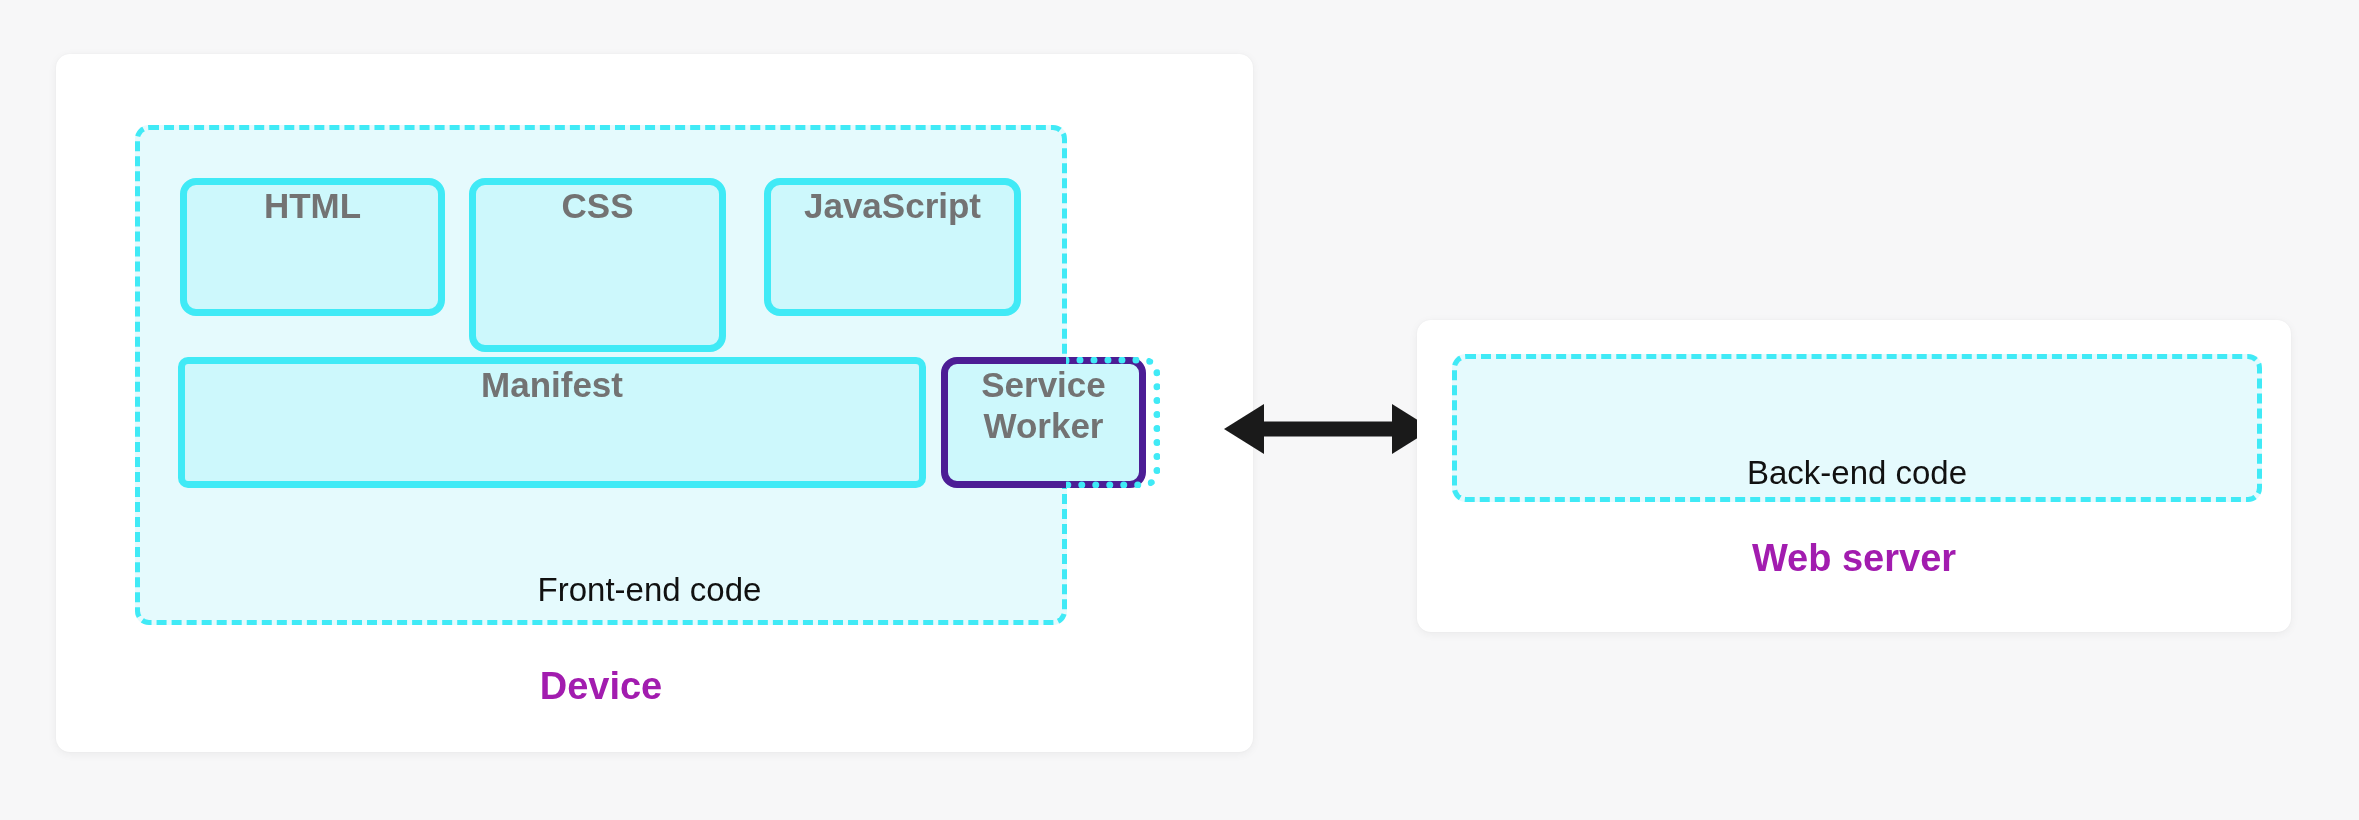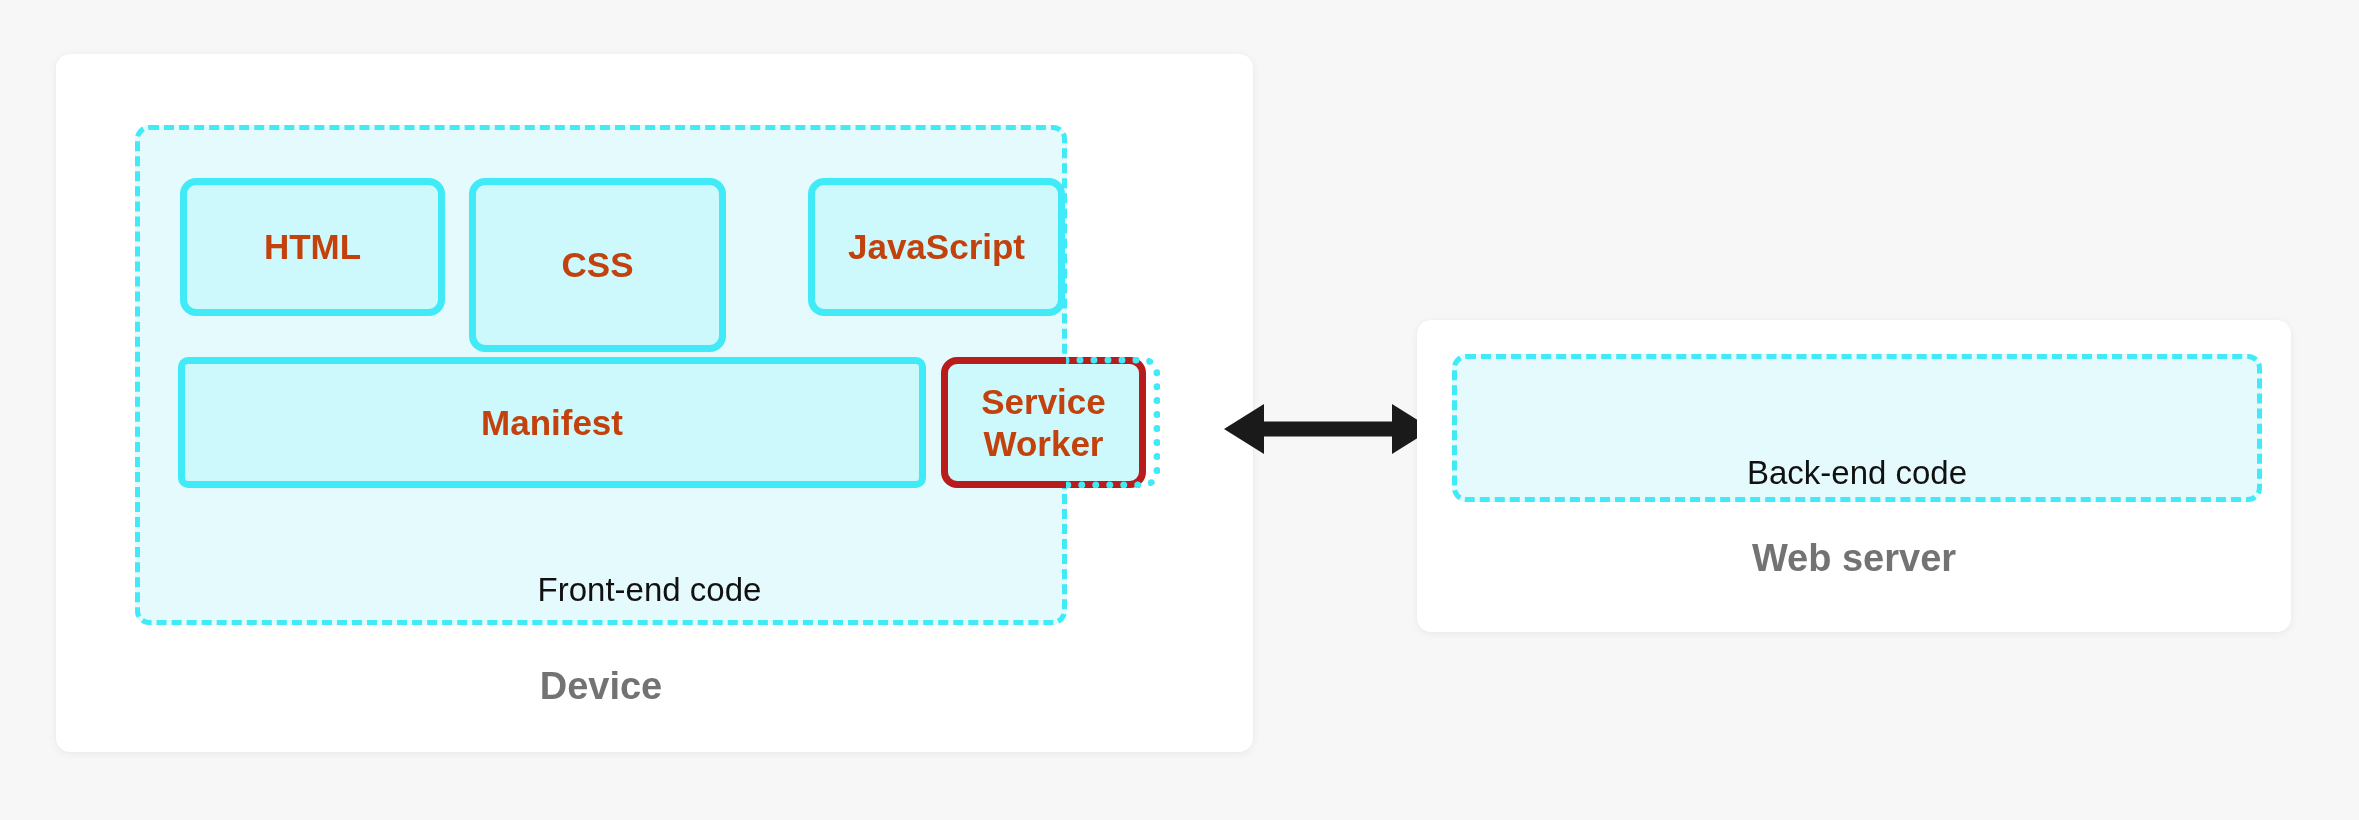--- a/index.html
+++ b/index.html
@@ -44,42 +44,41 @@
   #backend-region  { left: 1452px; top: 354px; width: 810px;  height: 148px; }
 
   
   .chip {
     position: absolute;
     background: #cdf8fc;
     border: 7px solid #40eaf6;
     border-radius: 16px;
     box-sizing: border-box;
     display: flex;
-    align-items: center;
     justify-content: center;
     text-align: center;
-    color: #c2410c;
+    color: #737373;
     font-weight: bold;
     font-size: 35px;
     line-height: 1.18;
   }
 
   #chip-html { left: 180px; top: 178px; width: 265px; height: 138px; }
   #chip-css  { left: 469px; top: 178px; width: 257px; height: 174px; }
-  #chip-js   { left: 764px; top: 178px; width: 257px; height: 138px; margin-left: 44px; }
+  #chip-js   { left: 764px; top: 178px; width: 257px; height: 138px; }
 
   #chip-manifest { left: 178px; top: 357px; width: 748px; height: 131px; border-radius: 10px; }
 
   
   #chip-serviceworker {
     left: 941px;
     top: 357px;
     width: 205px;
     height: 131px;
-    border: 7px solid #b91c1c;
+    border: 7px solid #4c1d95;
     z-index: 4;
   }
   #chip-serviceworker .sw-dotted-overlay {
     position: absolute;
     left: 118px;
     top: -7px;
     width: 94px;
     height: 131px;
     border: 7px dotted #40eaf6;
     border-left: none;
@@ -102,21 +101,21 @@
     text-align: center;
     white-space: nowrap;
     margin-top: 48px;
   }
   #frontend-caption { left: 127px;  top: 523px; width: 1045px; }
   #backend-caption  { left: 1452px; top: 406px; width: 810px; font-size: 33px; }
 
   
   .card-title {
     position: absolute;
-    color: #737373;
+    color: #a21caf;
     font-size: 38px;
     font-weight: bold;
     text-align: center;
     white-space: nowrap;
   }
   #device-title { left: 135px;  top: 657px; width: 932px; margin-top: 8px; }
   #server-title { left: 1417px; top: 537px; width: 874px; }
 
   
   #link-arrow {

